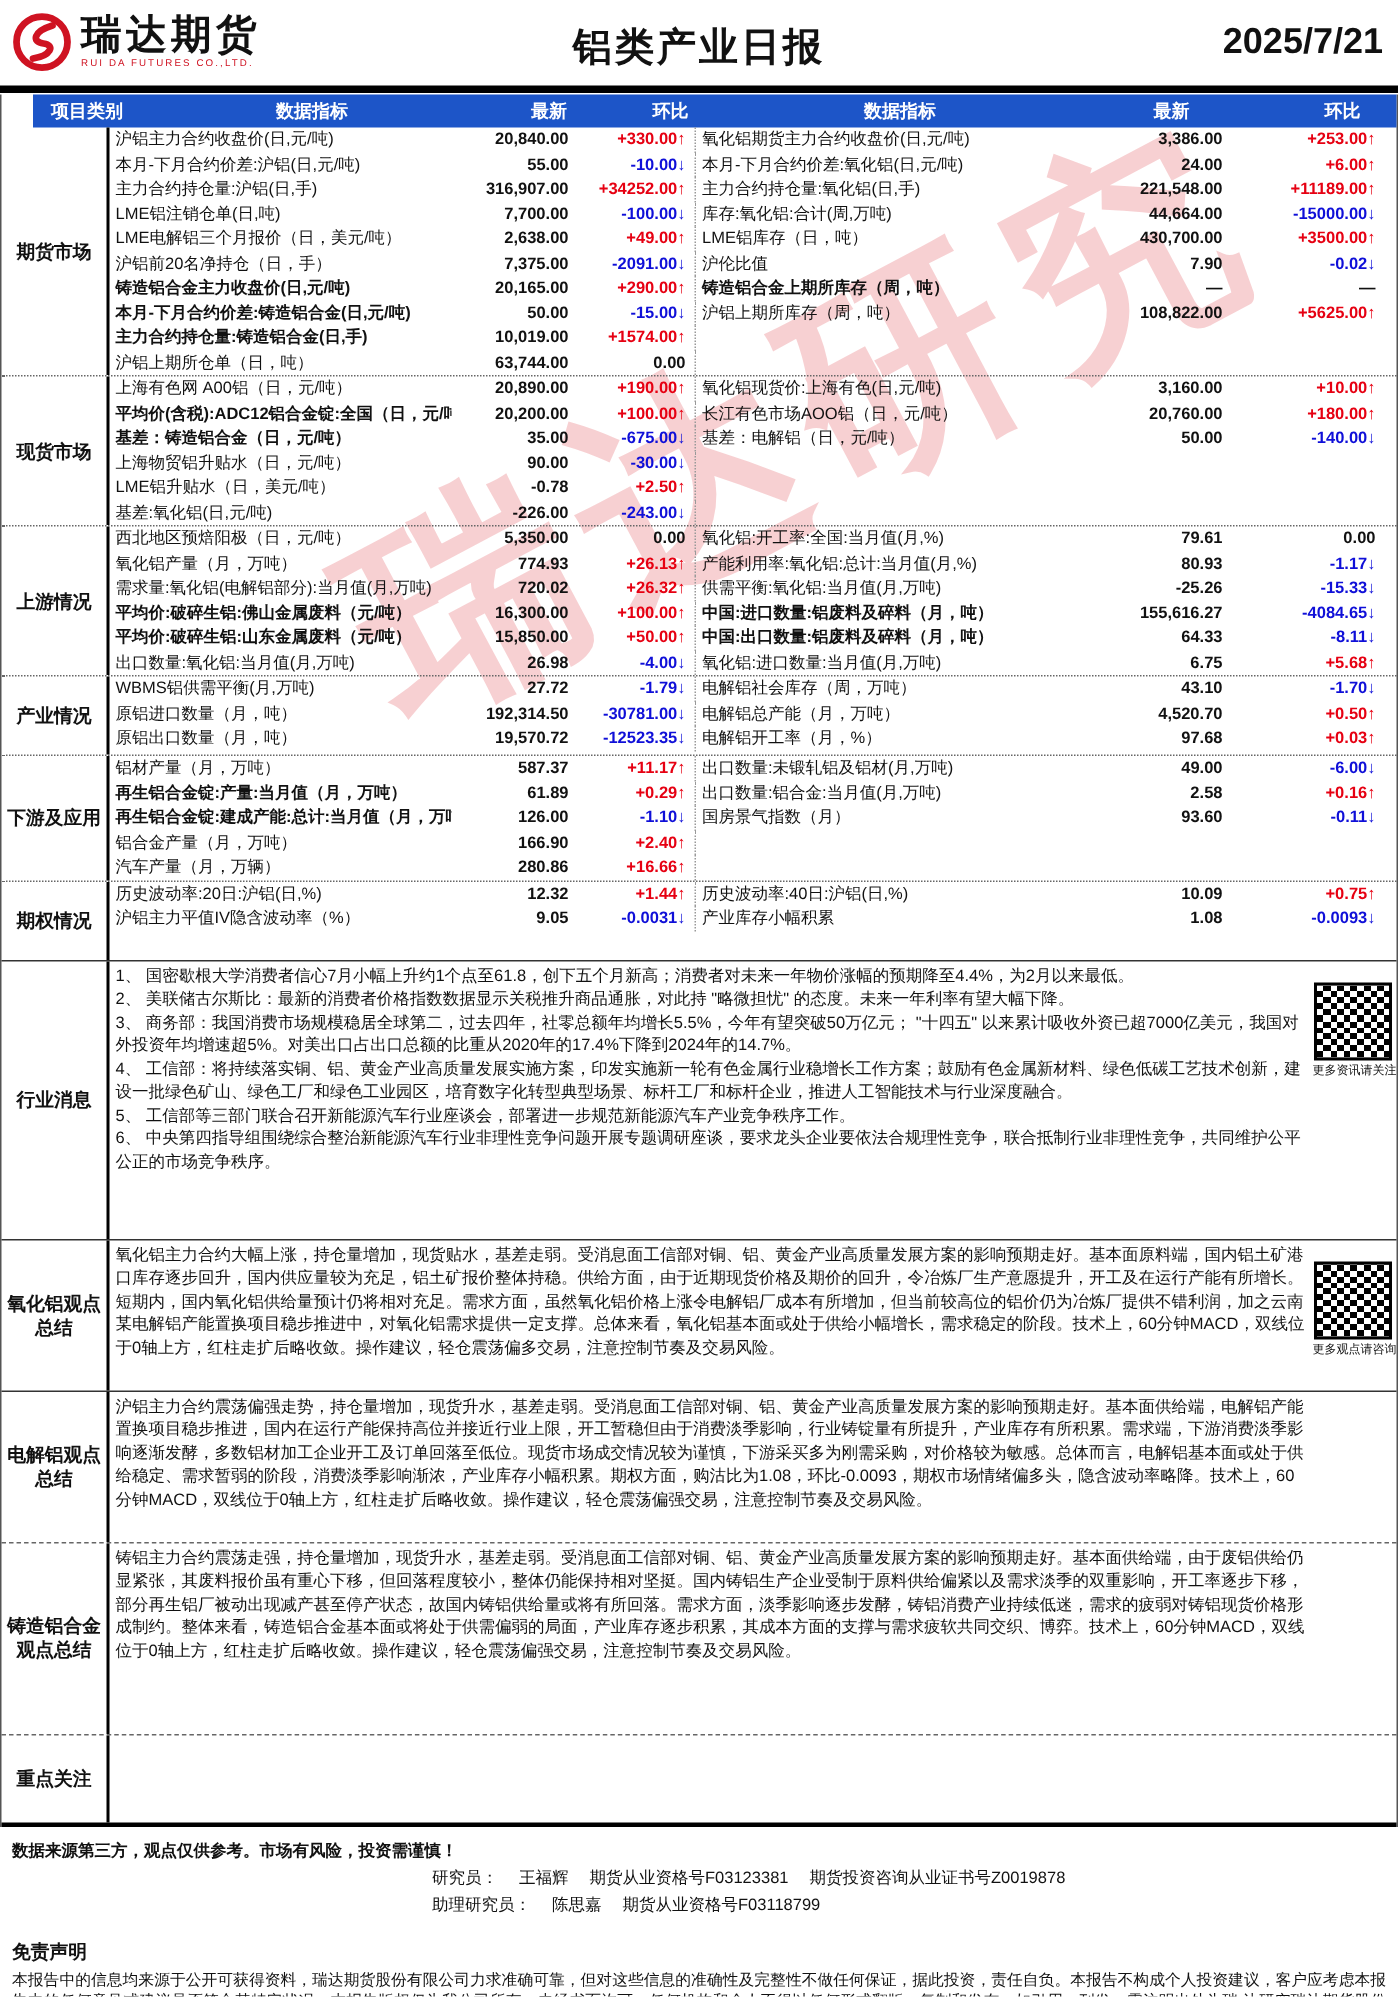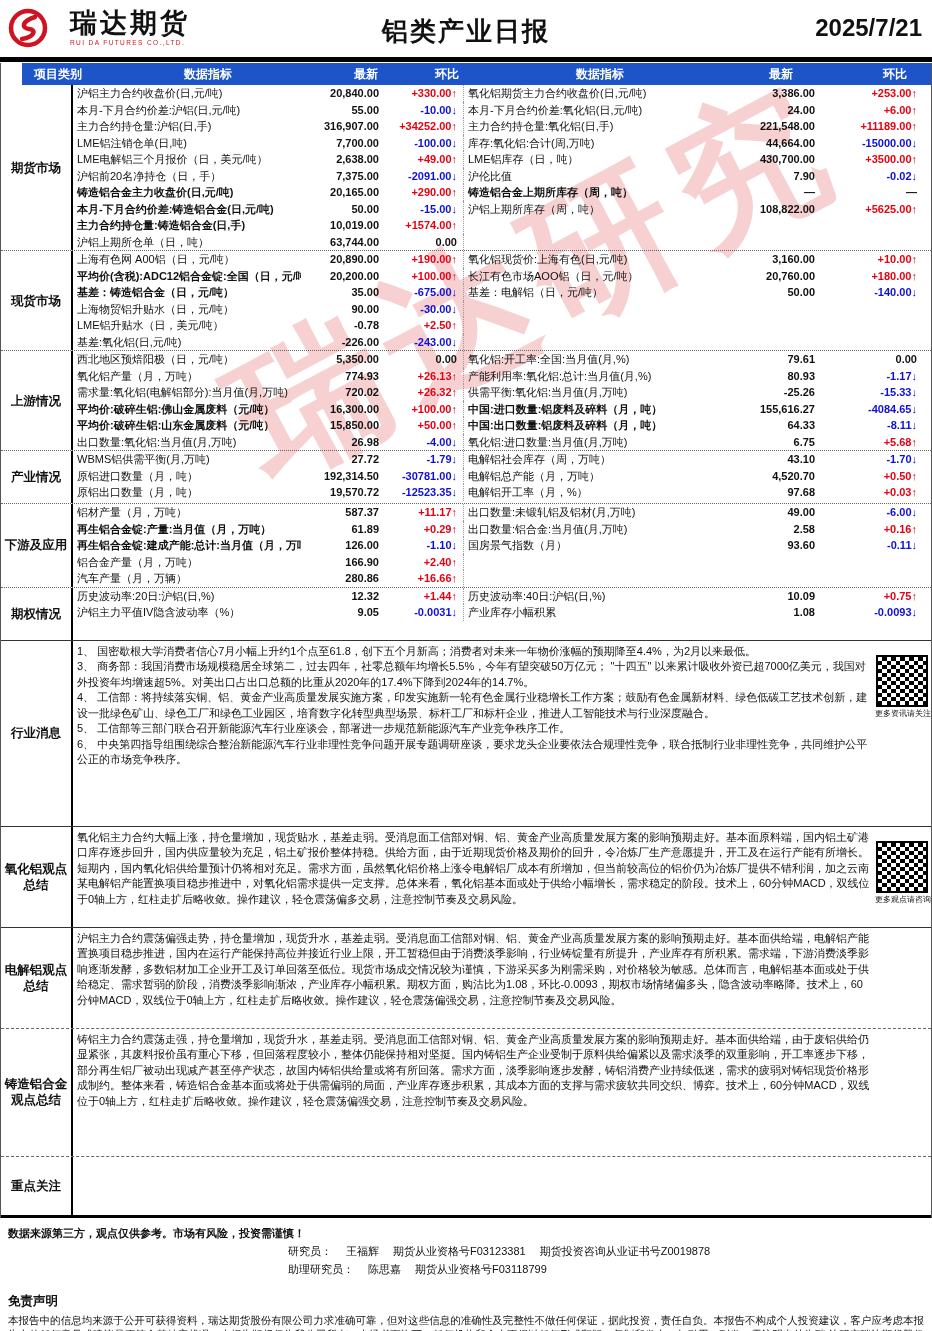--- a/index.html
+++ b/index.html
@@ -6,21 +6,21 @@
     --accent:#1d55c8; --up:#e60012; --down:#0f0fd8; --ink:#111;
   }
   *{box-sizing:border-box;margin:0;padding:0;}
   html,body{background:#fff;}
   body{
     width:932px;height:1331px;position:relative;overflow:hidden;
     font-family:"Liberation Sans","DejaVu Sans",sans-serif;color:var(--ink);
   }
   
   .hdr{position:relative;height:57px;padding:6px 10px 0 10px;}
-  .brand{position:absolute;left:8px;top:8px;display:flex;align-items:flex-start;gap:22px;}
+  .brand{position:absolute;left:8px;top:8px;display:flex;align-items:flex-start;gap:6px;}
   .logo-mark{width:40px;height:40px;flex:0 0 auto;}
   .brand-txt .cn{font-size:27px;font-weight:bold;letter-spacing:3px;line-height:30px;}
   .brand-txt .en{font-size:6.5px;color:#cf1322;letter-spacing:1.4px;margin-top:1px;}
   .hdr-title{position:absolute;left:0;right:0;top:14px;text-align:center;font-size:26px;font-weight:bold;letter-spacing:2px;}
   .hdr-date{position:absolute;right:10px;top:14px;font-size:24px;font-weight:bold;}
   .hdr-rule{height:5px;background:#000;margin-top:0;}
   
   .tbl{position:relative;margin-top:1px;border-left:1px solid #555;border-right:1px solid #555;z-index:2;}
   .thead{display:grid;grid-template-columns:72px 228px 88px 74px 232px 130px 98px;
     background:var(--accent);color:#fff;font-weight:bold;font-size:12px;height:22px;line-height:22px;margin-left:21px;}
@@ -327,20 +327,21 @@
             <div class="val">1.08</div>
             <div class="chg down">-0.0093↓</div>
           </div>
         </div>
       </div>
       <div class="sec sep-solid">
         <div class="sec-label">行业消息</div>
         <div class="sec-body" style="height: 185px;">
           <div class="txt">
             <div class="">1、 国密歇根大学消费者信心7月小幅上升约1个点至61.8，创下五个月新高；消费者对未来一年物价涨幅的预期降至4.4%，为2月以来最低。</div>
+            <div class="">2、 美联储古尔斯比：最新的消费者价格指数数据显示关税推升商品通胀，对此持 "略微担忧" 的态度。未来一年利率有望大幅下降。</div>
             <div class="">3、 商务部：我国消费市场规模稳居全球第二，过去四年，社零总额年均增长5.5%，今年有望突破50万亿元； "十四五" 以来累计吸收外资已超7000亿美元，我国对外投资年均增速超5%。对美出口占出口总额的比重从2020年的17.4%下降到2024年的14.7%。</div>
             <div class="">4、 工信部：将持续落实铜、铝、黄金产业高质量发展实施方案，印发实施新一轮有色金属行业稳增长工作方案；鼓励有色金属新材料、绿色低碳工艺技术创新，建设一批绿色矿山、绿色工厂和绿色工业园区，培育数字化转型典型场景、标杆工厂和标杆企业，推进人工智能技术与行业深度融合。</div>
             <div class="">5、 工信部等三部门联合召开新能源汽车行业座谈会，部署进一步规范新能源汽车产业竞争秩序工作。</div>
             <div class="">6、 中央第四指导组围绕综合整治新能源汽车行业非理性竞争问题开展专题调研座谈，要求龙头企业要依法合规理性竞争，联合抵制行业非理性竞争，共同维护公平公正的市场竞争秩序。</div>
           </div>
           <div class="qr-box">
             <div class="qr"></div>
             <div class="qr-cap">更多资讯请关注！</div>
           </div>
         </div>

